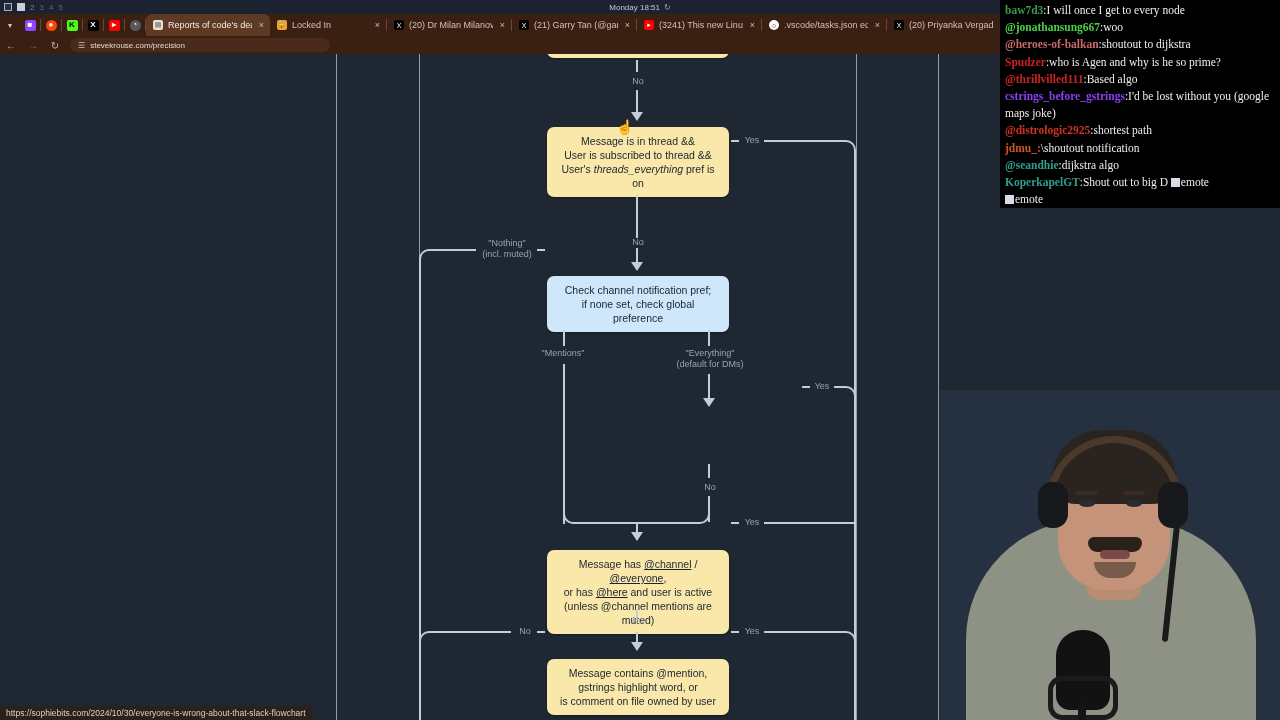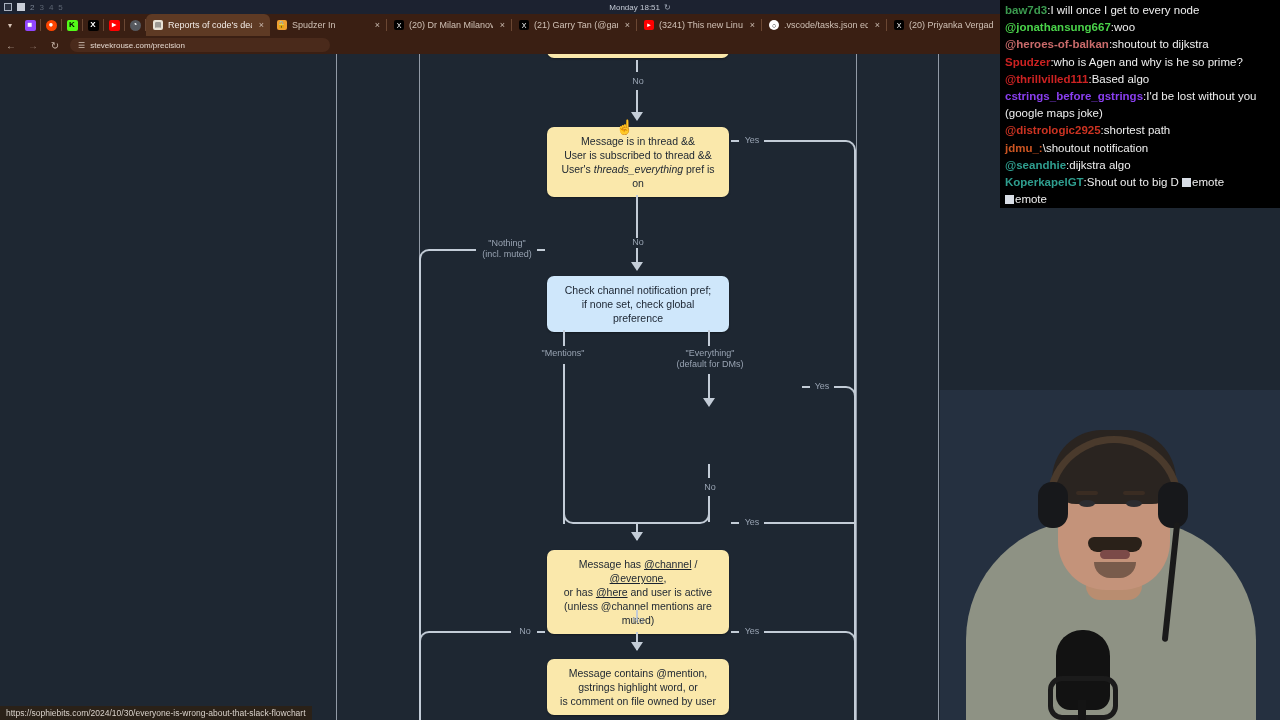--- a/index.html
+++ b/index.html
@@ -83,21 +83,21 @@
   .tick { position:absolute; background:#c3ccd7; }
 
   
   #cursor { position:absolute; left:616px; top:66px; width:14px; height:16px;
      color:#e9edf3; font-size:14px; line-height:14px; }
 
   
   #chat { position:absolute; right:0; top:0; width:280px; height:208px;
      background:#000; padding:2px 4px 4px 5px; overflow:hidden; }
   #chat .msg { font-size:11.5px; line-height:17.2px; color:#efefef;
-     word-wrap:break-word; font-family:Liberation Sans, sans-serif; }
+     word-wrap:break-word; font-family:Liberation Serif, serif; }
   #chat .who { font-weight:bold; }
   #chat .emote { display:inline-block; width:9px; height:9px; background:#d8dde5;
      vertical-align:-1px; margin-right:1px; }
 
   
   #cam { position:absolute; right:0; bottom:0; width:340px; height:330px; overflow:hidden; }
   #cam .bg { position:absolute; inset:0; background:#253040; }
   #cam .torso { position:absolute; left:26px; bottom:-30px; width:290px; height:230px;
      background:#8e9284; border-radius:120px 120px 20px 20px; }
   #cam .neck { position:absolute; left:146px; bottom:120px; width:56px; height:70px;
@@ -189,21 +189,21 @@
       </div>
       <div class="pinsep"></div>
 
       <div class="tab active" style="min-width:118px">
         <div class="fav" style="background:#e8e2d6;color:#555">▤</div>
         <div class="ttl">Reports of code's deat</div>
         <div class="x">×</div>
       </div>
       <div class="tab" style="min-width:116px">
         <div class="fav" style="background:#f0a030;color:#3a1f13">🔒</div>
-        <div class="ttl">Spudzer In</div>
+        <div class="ttl">Locked In</div>
         <div class="x">×</div>
       </div>
       <div class="tabdiv"></div>
       <div class="tab" style="min-width:116px">
         <div class="fav" style="background:#000">X</div>
         <div class="ttl">(20) Dr Milan Milanovic</div>
         <div class="x">×</div>
       </div>
       <div class="tabdiv"></div>
       <div class="tab" style="min-width:112px">

